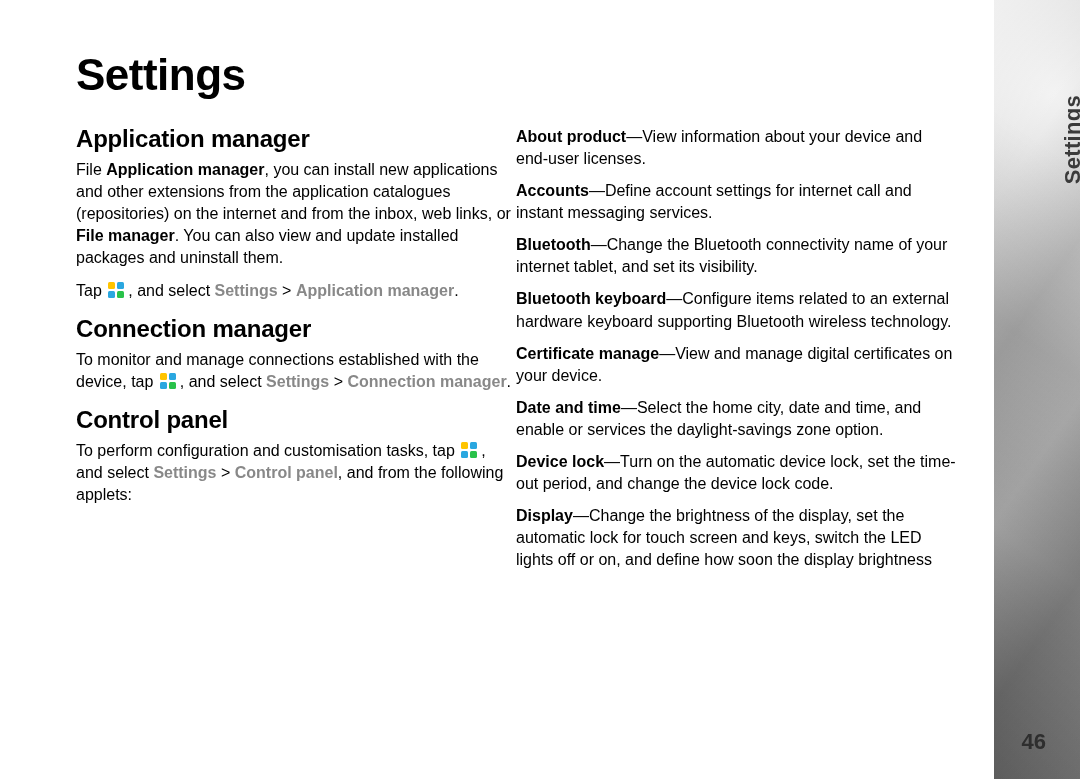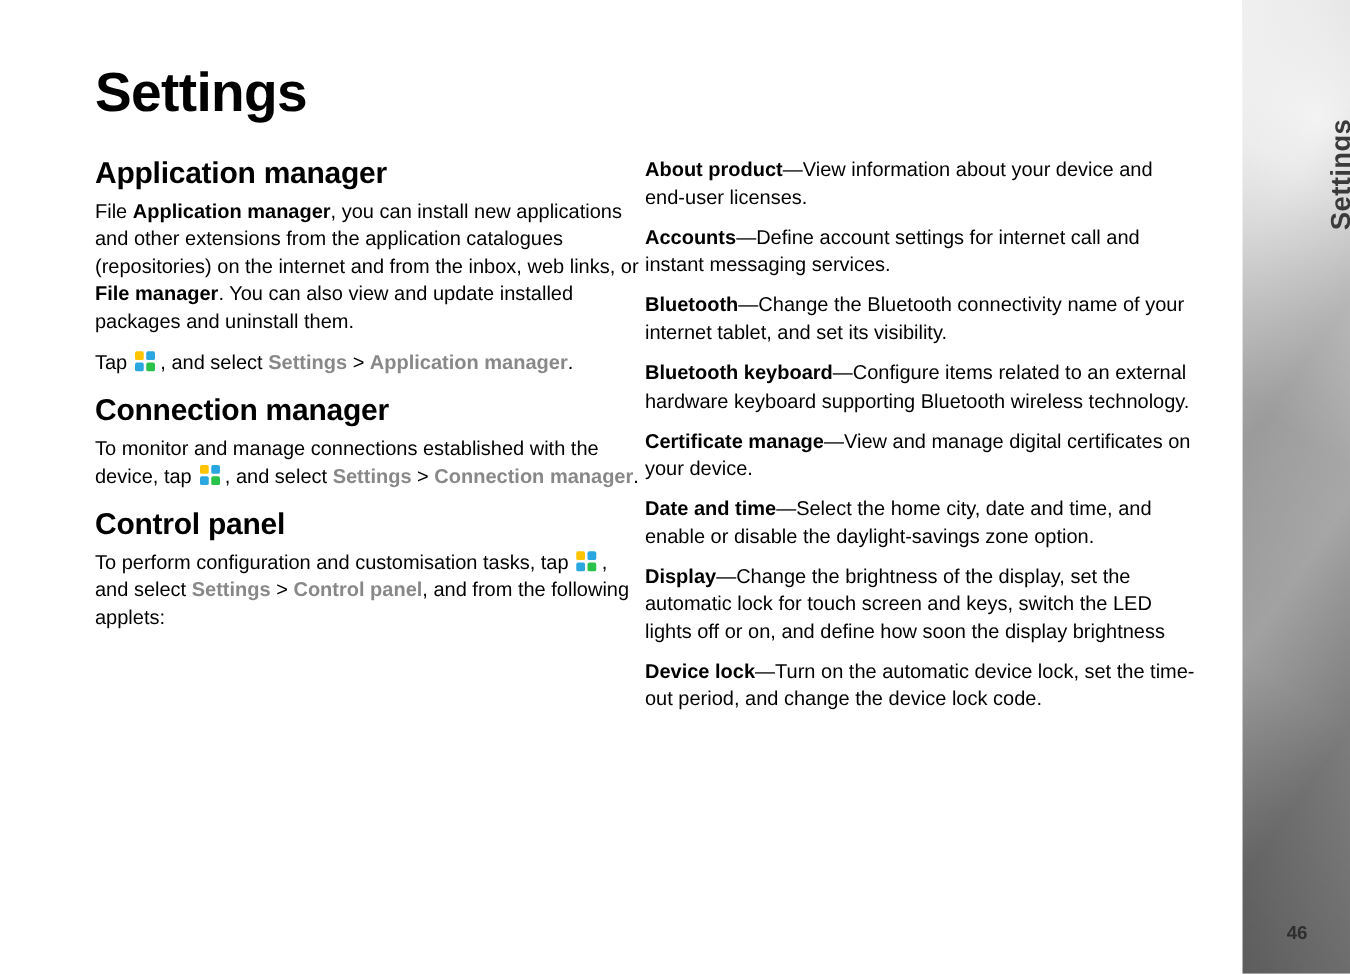--- a/index.html
+++ b/index.html
@@ -17,21 +17,21 @@
       linear-gradient(125deg, rgba(255,255,255,0.55) 0%, rgba(255,255,255,0) 22%, rgba(0,0,0,0.12) 40%, rgba(255,255,255,0) 58%, rgba(0,0,0,0.18) 78%, rgba(255,255,255,0) 100%),
       linear-gradient(35deg, rgba(0,0,0,0.15) 0%, rgba(255,255,255,0) 30%, rgba(0,0,0,0.1) 55%, rgba(255,255,255,0) 80%);
   }
   .side-label {
     position: absolute; right: 20px; top: 95px;
     transform: rotate(-90deg); transform-origin: right top;
     font-weight: bold; font-size: 22px; color: #3a3a3a; letter-spacing: 0.3px;
   }
   .page-number {
     position: absolute; right: 34px; bottom: 24px;
-    font-weight: bold; font-size: 15px; color: #2e2e2e;
+    font-weight: bold; font-size: 22px; color: #2e2e2e;
   }
   .content {
     position: absolute; left: 76px; top: 50px; width: 900px; height: 680px;
     display: flex; flex-direction: column;
   }
   h1.page-title {
     font-size: 44px; font-weight: bold; letter-spacing: -0.5px; margin-bottom: 22px;
   }
   .columns { display: flex; }
   .col { width: 440px; font-size: 16px; line-height: 1.38; }
@@ -100,19 +100,19 @@
           <span>To perform configuration and customisation tasks, tap </span><span class="apps-icon"><i></i><i></i><i></i><i></i></span><span>, and select </span><span class="gray">Settings</span><span> &gt; </span><span class="gray">Control panel</span><span>, and from the following applets:</span>
         </p>
       </div>
 
       <div class="col">
         <p><span class="strong">About product</span><span>—View information about your device and end-user licenses.</span></p>
         <p><span class="strong">Accounts</span><span>—Define account settings for internet call and instant messaging services.</span></p>
         <p><span class="strong">Bluetooth</span><span>—Change the Bluetooth connectivity name of your internet tablet, and set its visibility.</span></p>
         <p><span class="strong">Bluetooth keyboard</span><span>—Configure items related to an external hardware keyboard supporting Bluetooth wireless technology.</span></p>
         <p><span class="strong">Certificate manage</span><span>—View and manage digital certificates on your device.</span></p>
-        <p><span class="strong">Date and time</span><span>—Select the home city, date and time, and enable or disable the daylight-savings zone option.</span></p>
+        <p><span class="strong">Date and time</span><span>—Select the home city, date and time, and enable or services the daylight-savings zone option.</span></p>
+        <p><span class="strong">Device lock</span><span>—Turn on the automatic device lock, set the time-out period, and change the device lock code.</span></p>
         <p><span class="strong">Display</span><span>—Change the brightness of the display, set the automatic lock for touch screen and keys, switch the LED lights off or on, and define how soon the display brightness</span></p>
-        <p><span class="strong">Device lock</span><span>—Turn on the automatic device lock, set the time-out period, and change the device lock code.</span></p>
       </div>
     </div>
   </div>
 </div>
 
 </body></html>

